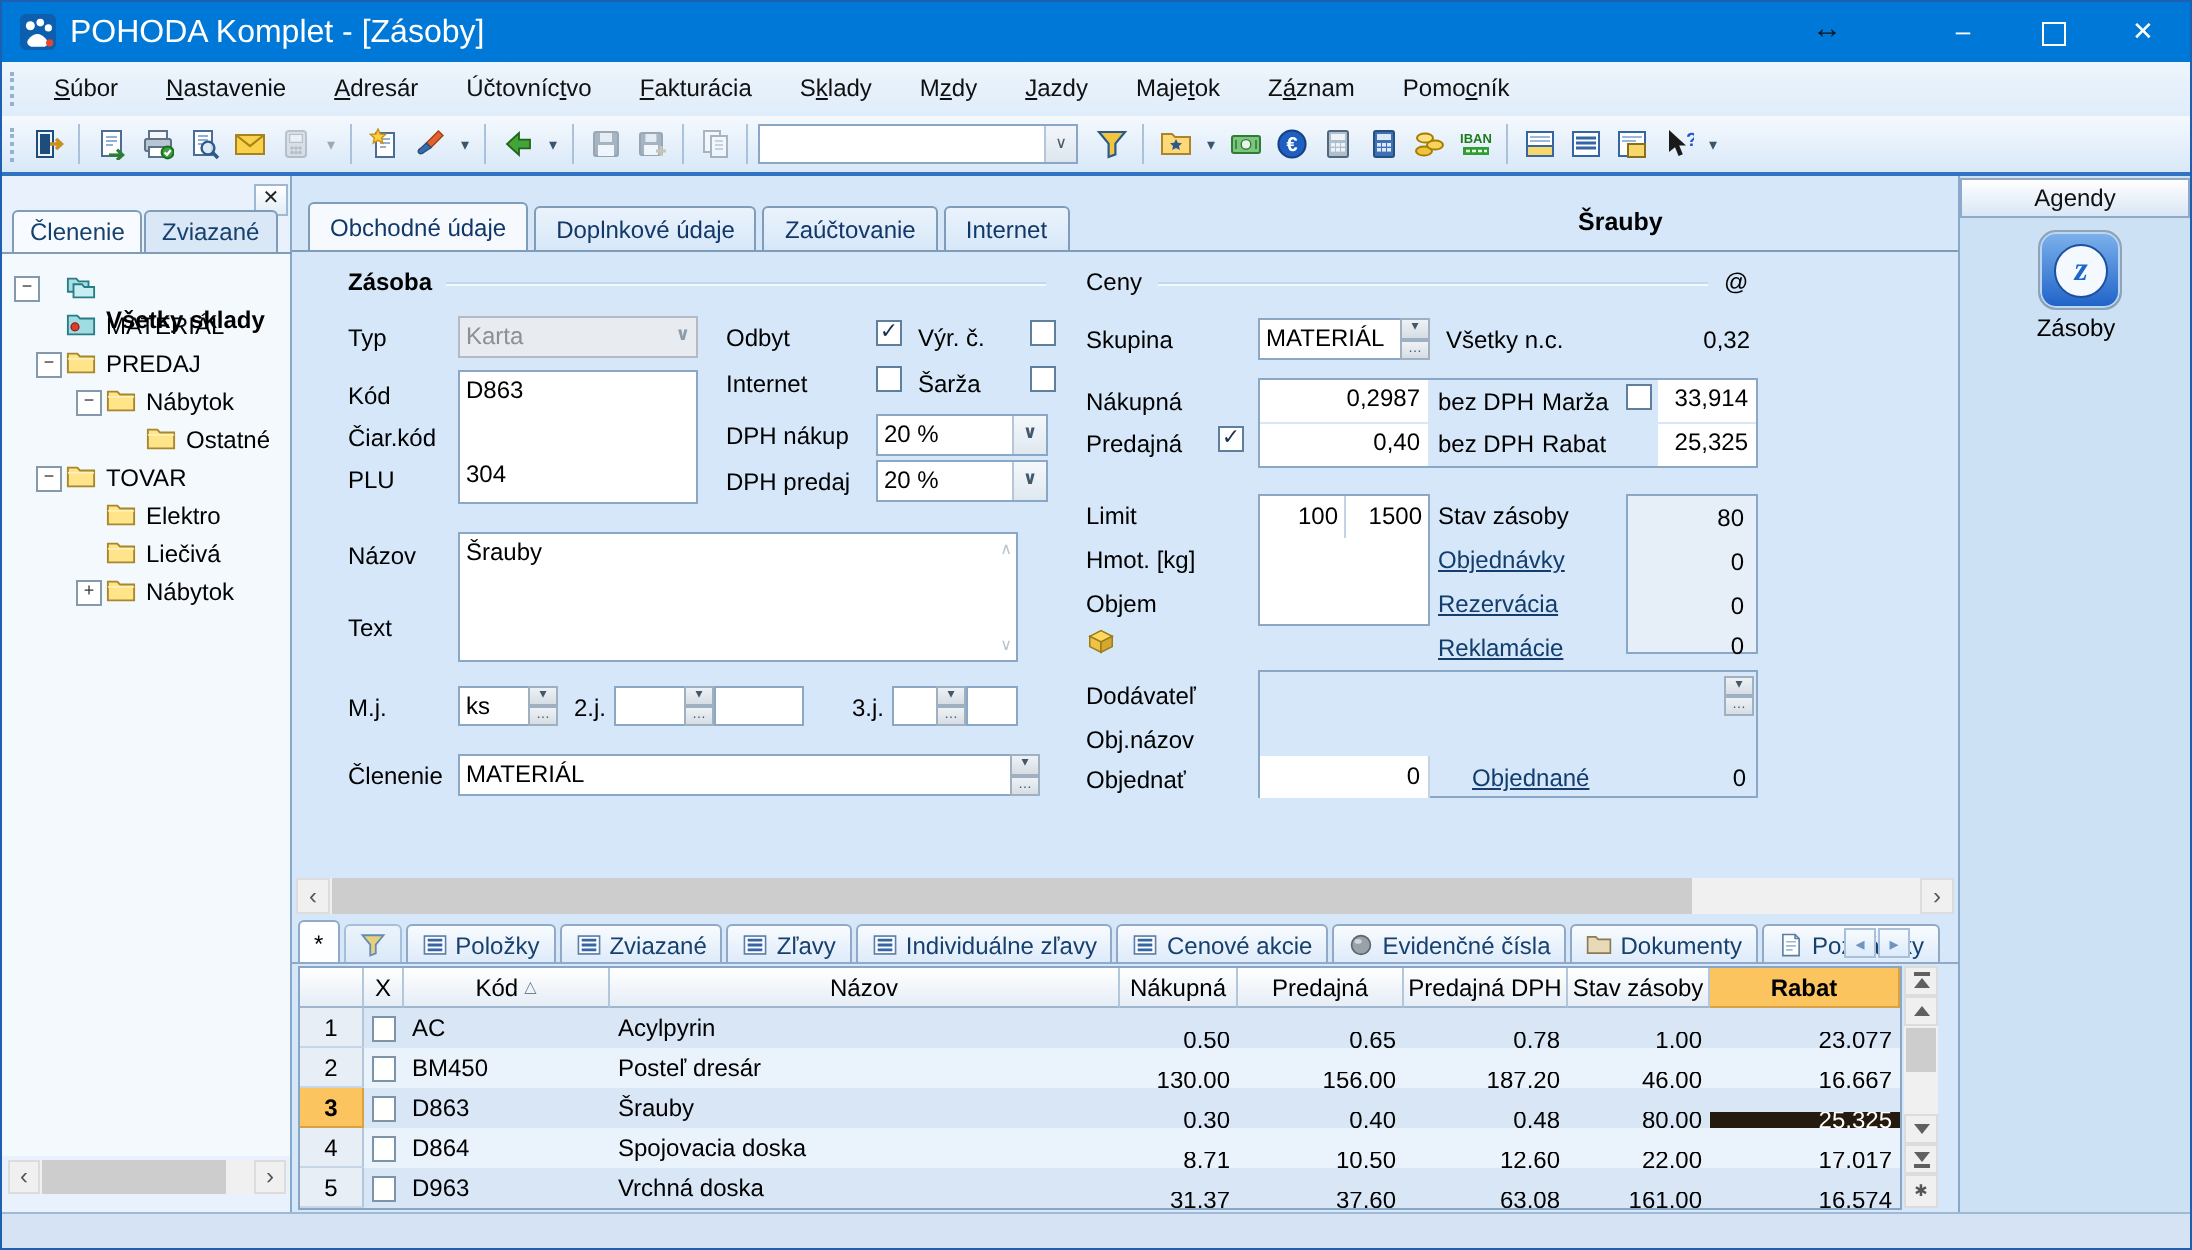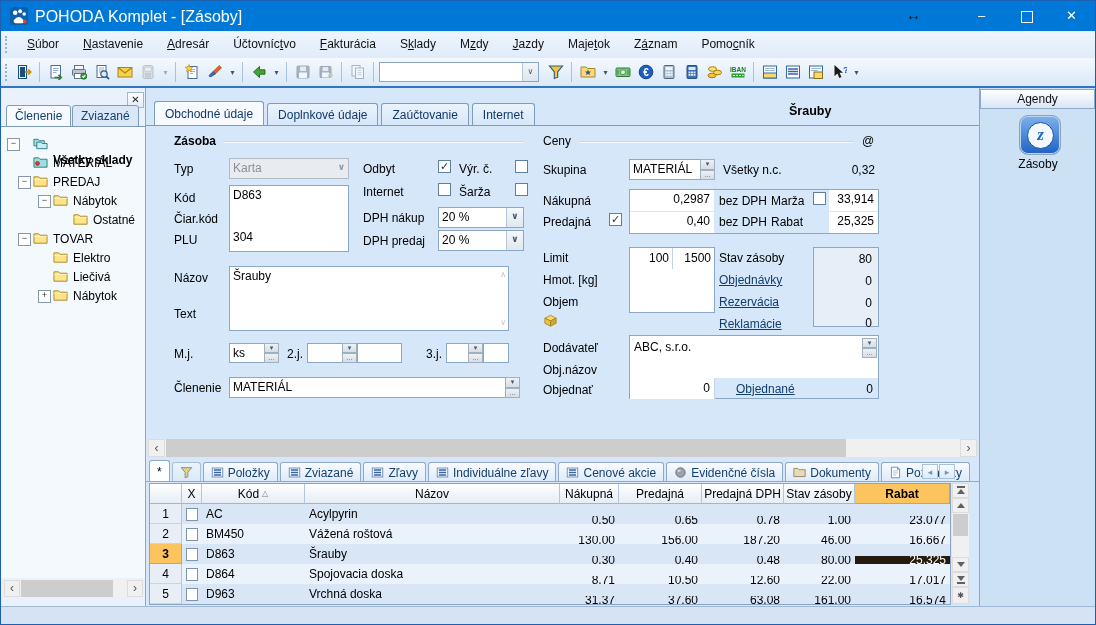--- a/index.html
+++ b/index.html
@@ -548,23 +548,20 @@
     <span class="val" style="left:0;top:4px;width:58px">80</span>
     <span class="val" style="left:0;top:26px;width:58px">0</span>
     <span class="val" style="left:0;top:48px;width:58px">0</span>
     <span class="val" style="left:0;top:68px;width:58px">0</span>
   </div>
 
   <span class="lbl" style="left:542px;top:340px">Dodávateľ</span>
   <span class="lbl" style="left:542px;top:362px">Obj.názov</span>
   <span class="lbl" style="left:542px;top:382px">Objednať</span>
   <div class="boxb" style="left:628px;top:334px;width:250px;height:64px">
-    <div style="position:absolute;left:0;top:0;width:248px;height:42px;background:#fff">
-      <span style="position:absolute;left:4px;top:4px">ABC, s.r.o.</span>
-    </div>
     <span class="spin" style="left:232px;top:2px;height:20px">
         <b>▾</b>
         <b>…</b>
       </span>
     <div style="position:absolute;left:0;top:42px;width:85px;height:21px;background:#fff;border-right:1px solid #c5d4e4;text-align:right;padding:3px 4px;box-sizing:border-box">0</div>
   </div>
   <span class="lnk" style="left:735px;top:381px">Objednané</span>
   <span class="val" style="left:818px;top:381px;width:54px">0</span>
 
   <div class="strack" style="left:147px;top:438px;width:829px;height:18px"></div>
@@ -685,21 +682,21 @@
         <div class="gc r" style="width: 82px;">0,78</div>
         <div class="gc r" style="width: 71px;">1,00</div>
         <div class="gc r" style="width: 95px;">23,077</div>
       </div>
       <div class="grow even">
         <div class="gc num" style="width: 32px;">2</div>
         <div class="gc c" style="width: 20px;">
           <span class="cbx"></span>
         </div>
         <div class="gc " style="width: 103px;">BM450</div>
-        <div class="gc " style="width: 255px;">Vážená roštová</div>
+        <div class="gc " style="width: 255px;">Posteľ dresár</div>
         <div class="gc r" style="width: 59px;">130,00</div>
         <div class="gc r" style="width: 83px;">156,00</div>
         <div class="gc r" style="width: 82px;">187,20</div>
         <div class="gc r" style="width: 71px;">46,00</div>
         <div class="gc r" style="width: 95px;">16,667</div>
       </div>
       <div class="grow odd">
         <div class="gc num sel" style="width: 32px;">3</div>
         <div class="gc c" style="width: 20px;">
           <span class="cbx"></span>

